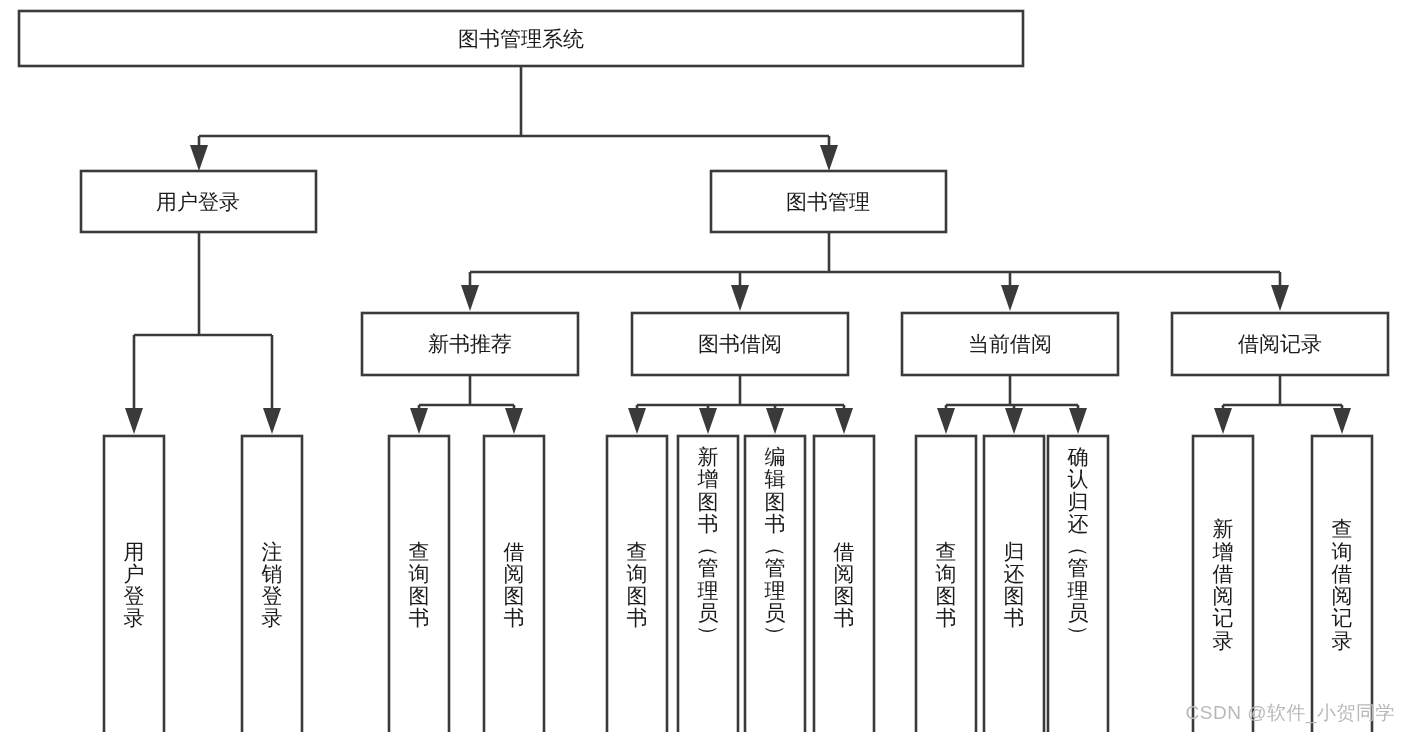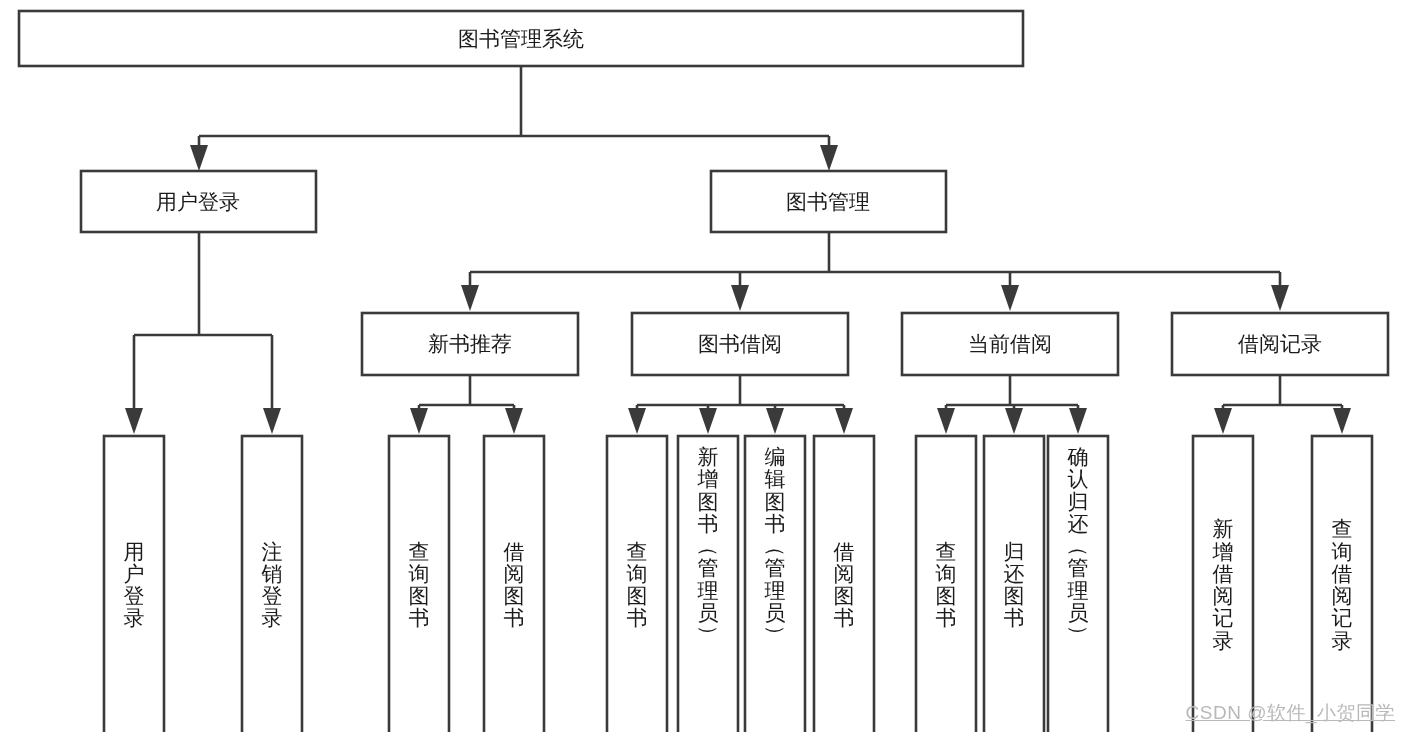--- a/index.html
+++ b/index.html
@@ -69,21 +69,20 @@
   .watermark {
     position: absolute;
     right: 10px;
     bottom: 6px;
     font-family: "Liberation Sans", "DejaVu Sans", sans-serif;
     font-size: 19px;
     color: #b9b9b9;
     letter-spacing: 0.5px;
     white-space: nowrap;
     user-select: none;
-    text-decoration: underline;
   }
 </style>
 </head>
 <body>
 
 <div id="diagram-root">
 
   <svg class="tree-canvas" viewBox="0 0 1405 747">
 
     <defs>

